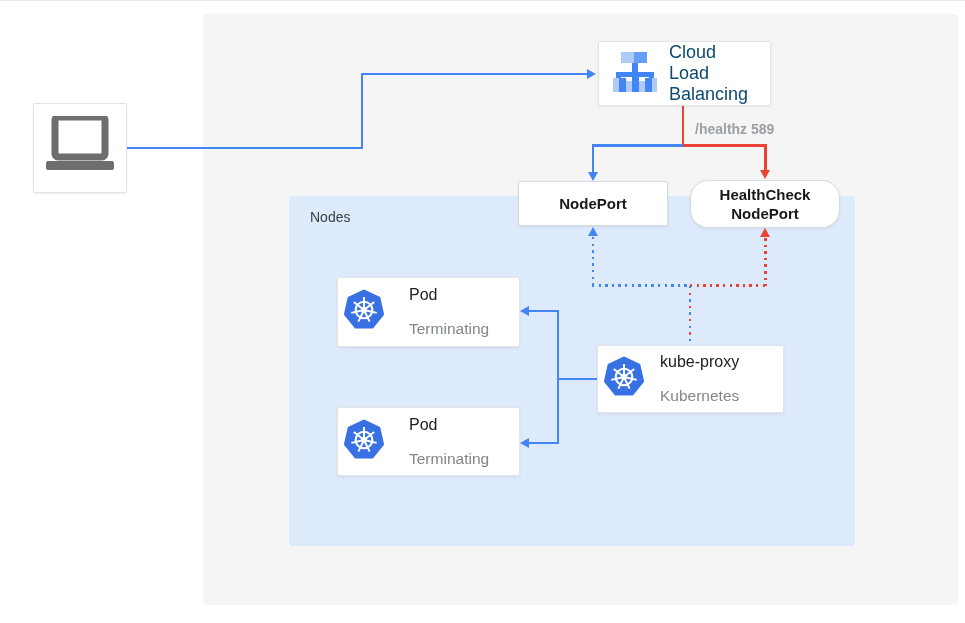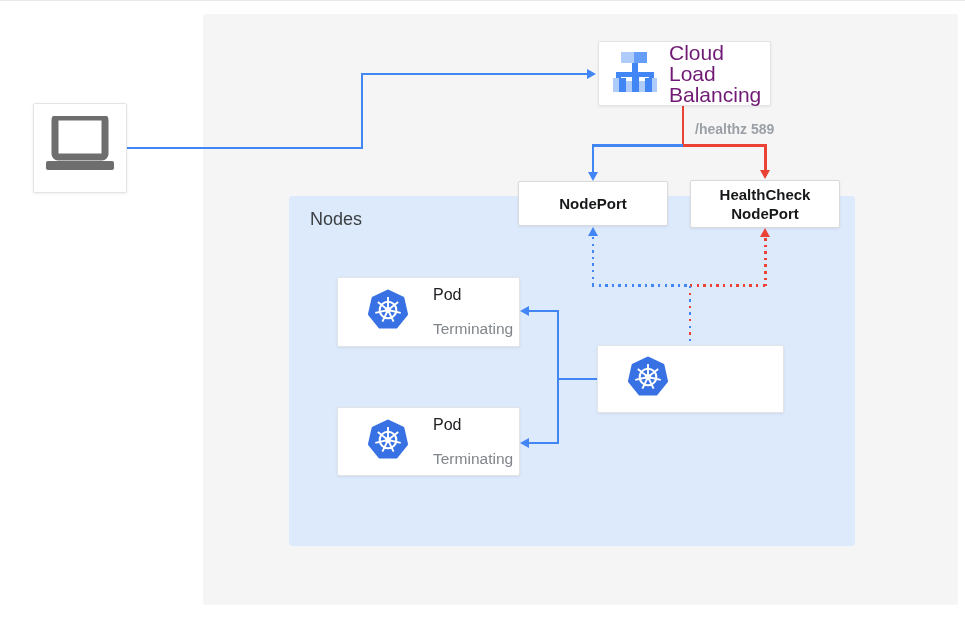--- a/index.html
+++ b/index.html
@@ -3,32 +3,32 @@
 <meta charset="utf-8">
 <style>
   html,body{margin:0;padding:0;}
   body{
     width:965px;height:623px;position:relative;background:#ffffff;
     font-family:"Liberation Sans",sans-serif;overflow:hidden;
   }
   .topline{position:absolute;top:0;left:0;width:965px;height:1px;background:#e9e9e9;}
   .panel{position:absolute;left:203px;top:14px;width:755px;height:591px;background:#f5f5f6;border-radius:2px;}
   .nodes{position:absolute;left:289px;top:196px;width:566px;height:350px;background:#ddeafc;border-radius:3px;}
-  .nodes-label{position:absolute;left:21px;top:13px;font-size:18px;color:#3c4043;}
+  .nodes-label{position:absolute;left:21px;top:13px;font-size:14px;color:#3c4043;}
 
   .box{position:absolute;background:#fff;border:1px solid #e2e4e8;border-radius:2px;
        box-shadow:0 1px 3px rgba(0,0,0,.07);box-sizing:border-box;display:flex;align-items:center;}
   .client-box{left:33px;top:103px;width:94px;height:90px;justify-content:center;}
   .clb-box{left:598px;top:41px;width:173px;height:65px;padding-left:14px;gap:12px;}
-  .clb-label{font-size:21px;line-height:21px;color:#701a75;width:86px;}
+  .clb-label{font-size:18px;line-height:21px;color:#0c4a6e;width:86px;}
   .port-box{font-weight:bold;font-size:15px;color:#17181a;justify-content:center;text-align:center;
             border-color:#d9dadd;line-height:19px;}
   .nodeport{left:518px;top:181px;width:150px;height:45px;}
-  .hcnodeport{left:690px;top:180px;width:150px;height:48px;padding:2px 18px;}
-  .k8s-box{gap:24px;padding-left:29px;}
+  .hcnodeport{left:690px;top:180px;width:150px;height:48px;padding:2px 18px;border-radius:18px;}
+  .k8s-box{gap:24px;padding-left:5px;}
   .pod1{left:337px;top:277px;width:183px;height:70px;}
   .pod2{left:337px;top:407px;width:183px;height:69px;}
   .kp-box{left:597px;top:345px;width:187px;height:68px;gap:15px;}
   .k8s-text .t{font-size:16px;color:#202124;}
   .k8s-text .s{font-size:15.5px;color:#80868b;margin-top:16px;}
 
   .healthz{position:absolute;left:695px;top:121px;font-size:14px;font-weight:bold;color:#9aa0a6;}
 
   
   .ln{position:absolute;}
@@ -182,13 +182,17 @@
         <line x1="20" y1="21" x2="9.8" y2="12.9"></line>
         <line x1="20" y1="21" x2="32.7" y2="23.9"></line>
         <line x1="20" y1="21" x2="7.3" y2="23.9"></line>
         <line x1="20" y1="21" x2="25.6" y2="32.7"></line>
         <line x1="20" y1="21" x2="14.4" y2="32.7"></line>
         <circle cx="20" cy="21" r="8.3" fill="none" stroke-width="2.1"></circle>
       </g>
       <circle cx="20" cy="21" r="3" fill="#ffffff"></circle>
     </svg>
   </span>
+  <span class="k8s-text">
+    <div class="t">kube-proxy</div>
+    <div class="s">Kubernetes</div>
+  </span>
 </div>
 
 </body></html>

